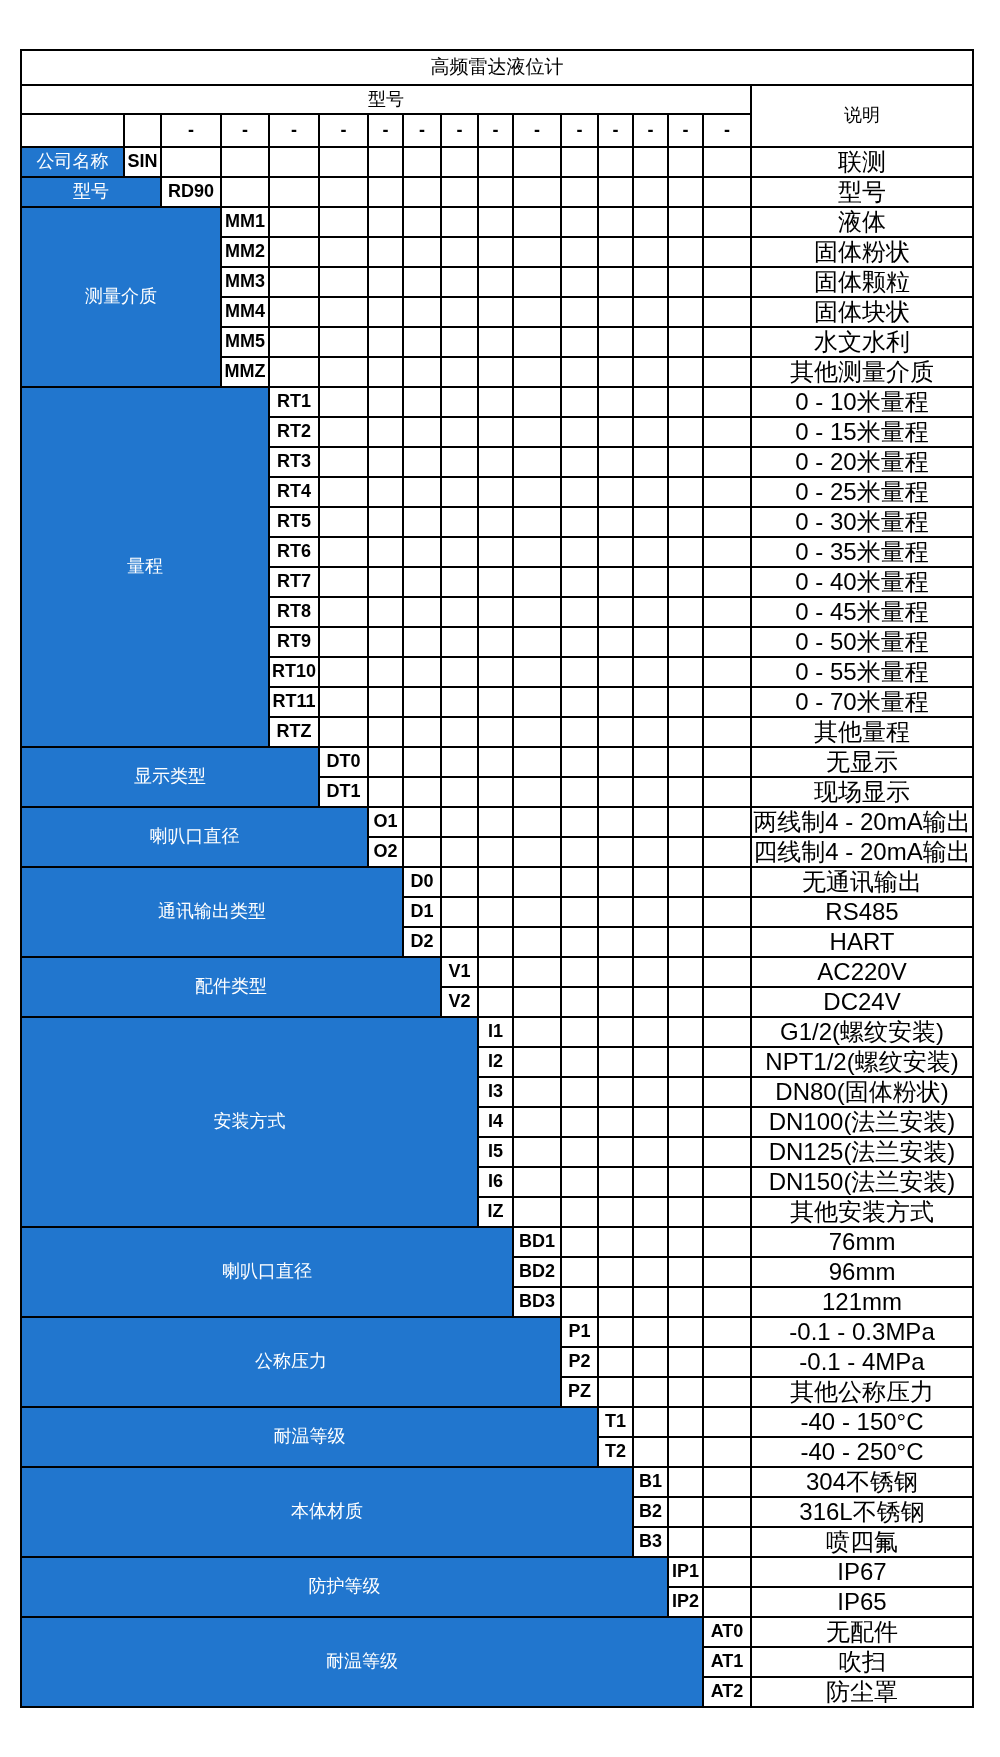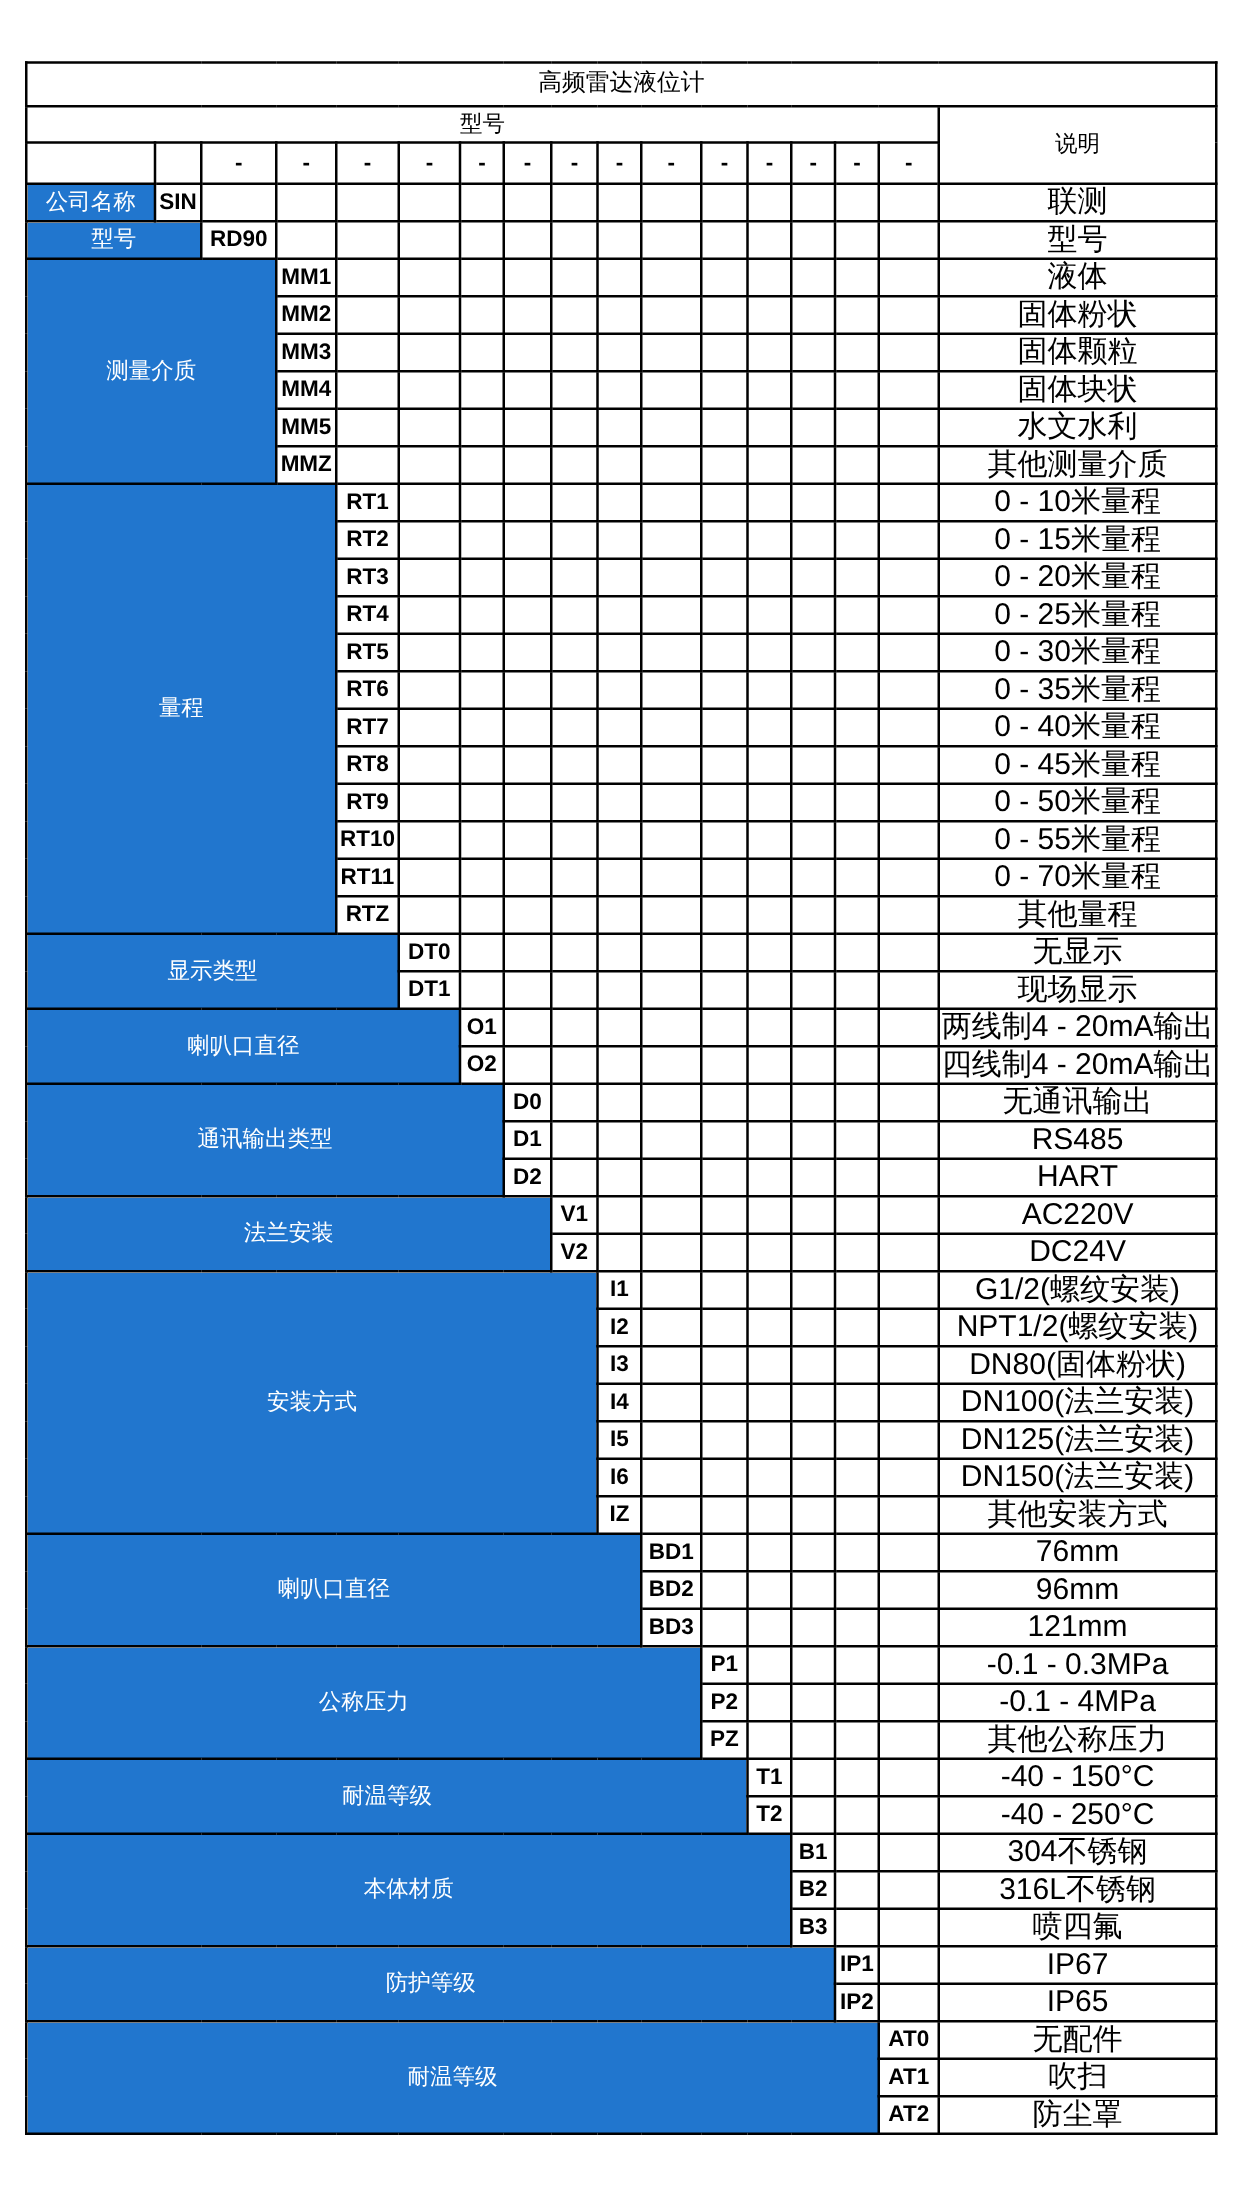--- a/index.html
+++ b/index.html
@@ -499,21 +499,21 @@
         <td></td>
         <td></td>
         <td></td>
         <td></td>
         <td></td>
         <td></td>
         <td></td>
         <td class="desc">HART</td>
       </tr>
       <tr>
-        <td class="cat" colspan="8" rowspan="2">法兰安装</td>
+        <td class="cat" colspan="8" rowspan="2">配件类型</td>
         <td class="code">V1</td>
         <td></td>
         <td></td>
         <td></td>
         <td></td>
         <td></td>
         <td></td>
         <td></td>
         <td class="desc">AC220V</td>
       </tr>

